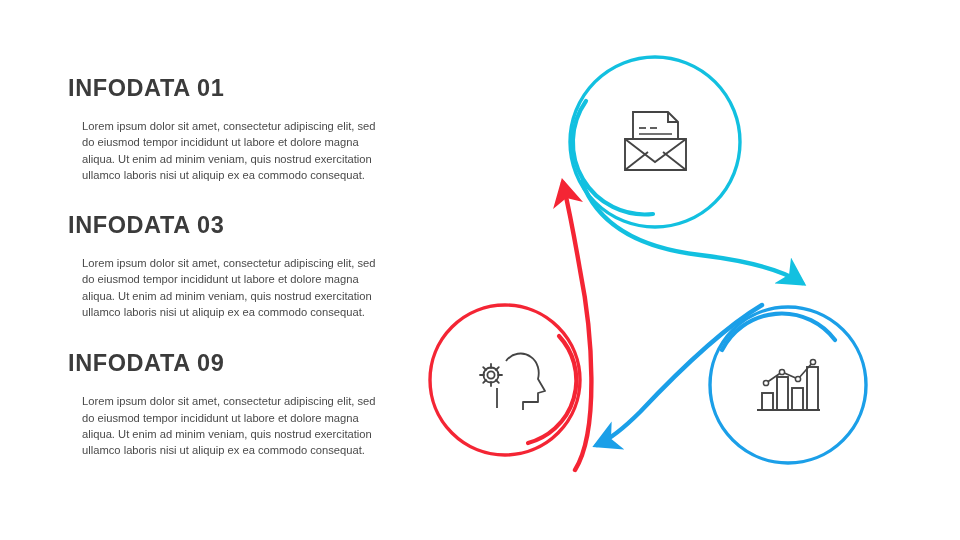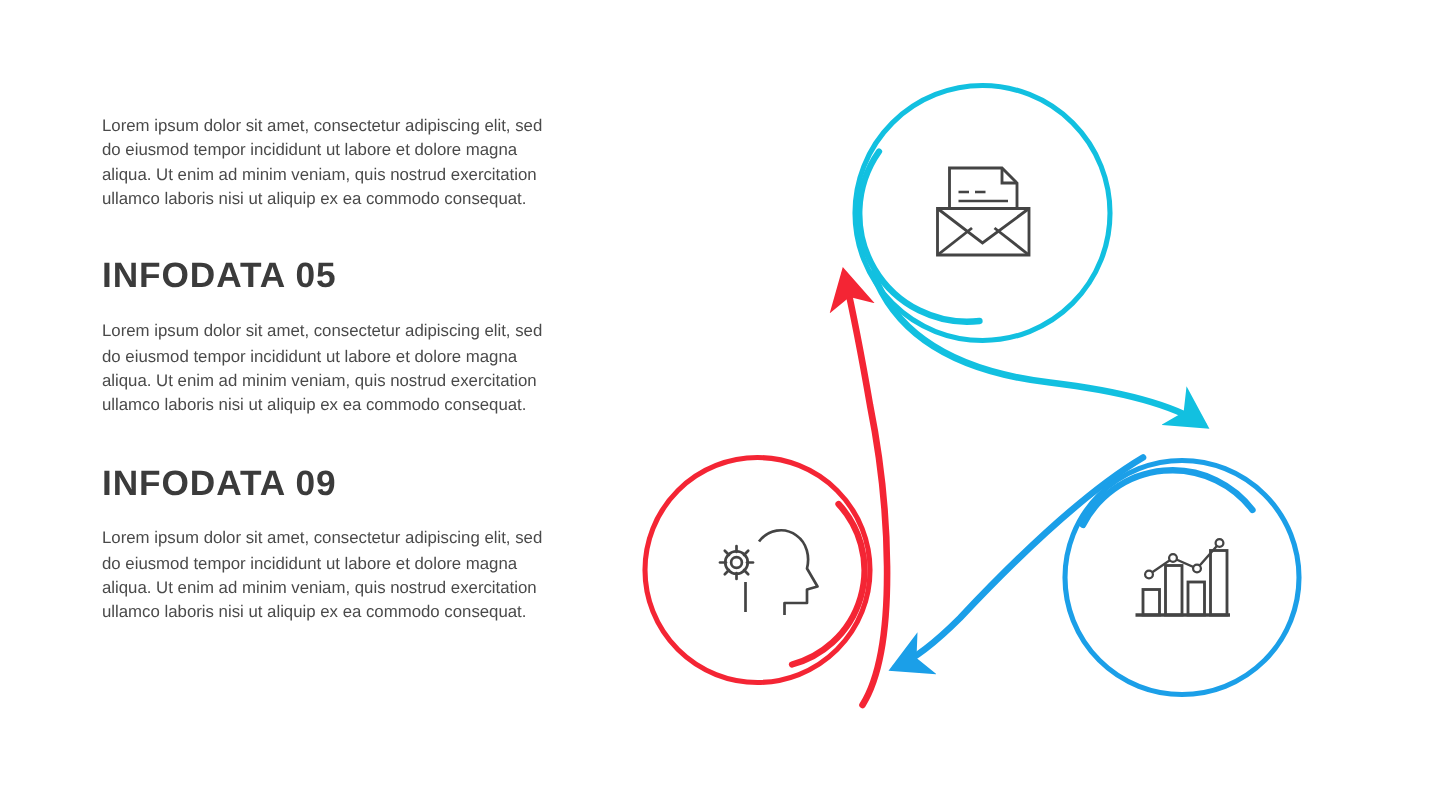--- a/index.html
+++ b/index.html
@@ -40,21 +40,21 @@
     letter-spacing: 0.6px;
     color: #3b3b3b;
     margin: 0 0 16px 0;
     line-height: 1.1;
   }
   .info-body {
     font-family: "Liberation Sans", sans-serif;
     font-size: 11.2px;
     line-height: 1.46;
     color: #4a4a4a;
-    margin: 0;
+    margin: 14px;
     width: 300px;
   }
 
   
   .block-1 { margin-bottom: 30px; }
   .block-2 { margin-bottom: 31px; }
 
   
   .diagram {
     position: absolute;
@@ -68,25 +68,26 @@
   }
 </style>
 </head>
 <body>
 
 <div id="infographic">
 
   <div class="text-column">
 
     <div class="info-block block-1">
+      <h2 class="info-title">INFODATA 01</h2>
       <p class="info-body">Lorem ipsum dolor sit amet, consectetur adipiscing elit, sed do eiusmod tempor incididunt ut labore et dolore magna aliqua. Ut enim ad minim veniam, quis nostrud exercitation ullamco laboris nisi ut aliquip ex ea commodo consequat.</p>
     </div>
 
     <div class="info-block block-2">
-      <h2 class="info-title">INFODATA 05</h2>
+      <h2 class="info-title">INFODATA 03</h2>
       <p class="info-body">Lorem ipsum dolor sit amet, consectetur adipiscing elit, sed do eiusmod tempor incididunt ut labore et dolore magna aliqua. Ut enim ad minim veniam, quis nostrud exercitation ullamco laboris nisi ut aliquip ex ea commodo consequat.</p>
     </div>
 
     <div class="info-block block-3">
       <h2 class="info-title">INFODATA 09</h2>
       <p class="info-body">Lorem ipsum dolor sit amet, consectetur adipiscing elit, sed do eiusmod tempor incididunt ut labore et dolore magna aliqua. Ut enim ad minim veniam, quis nostrud exercitation ullamco laboris nisi ut aliquip ex ea commodo consequat.</p>
     </div>
 
   </div>
 

